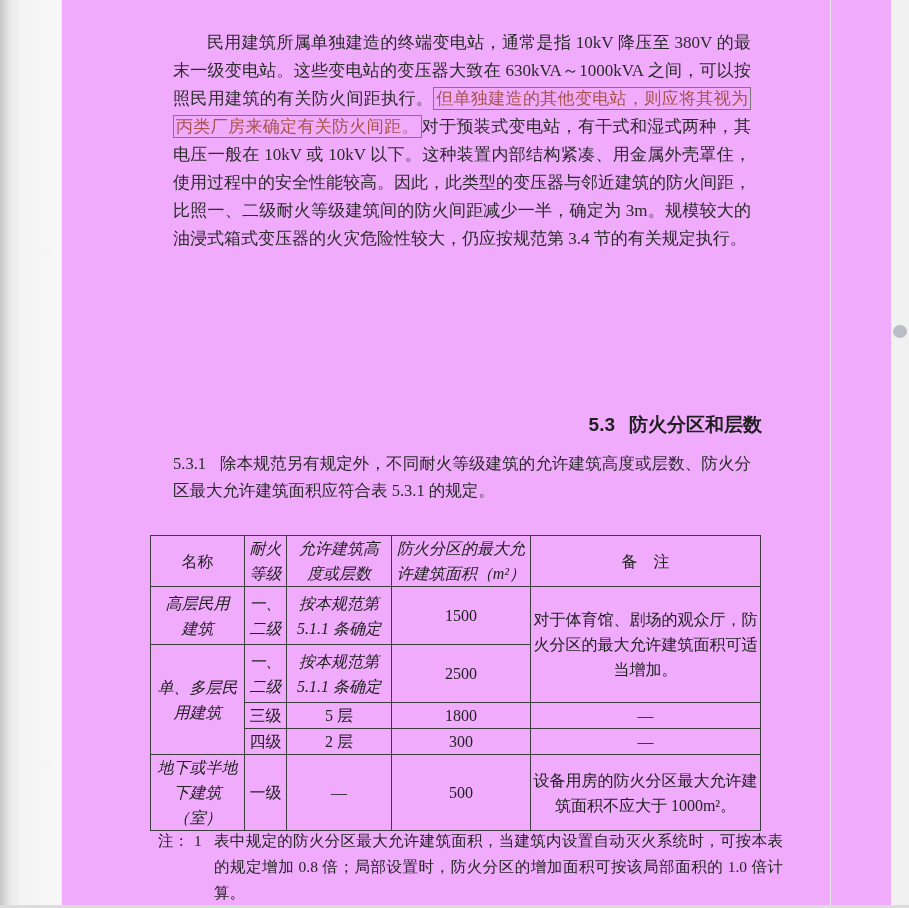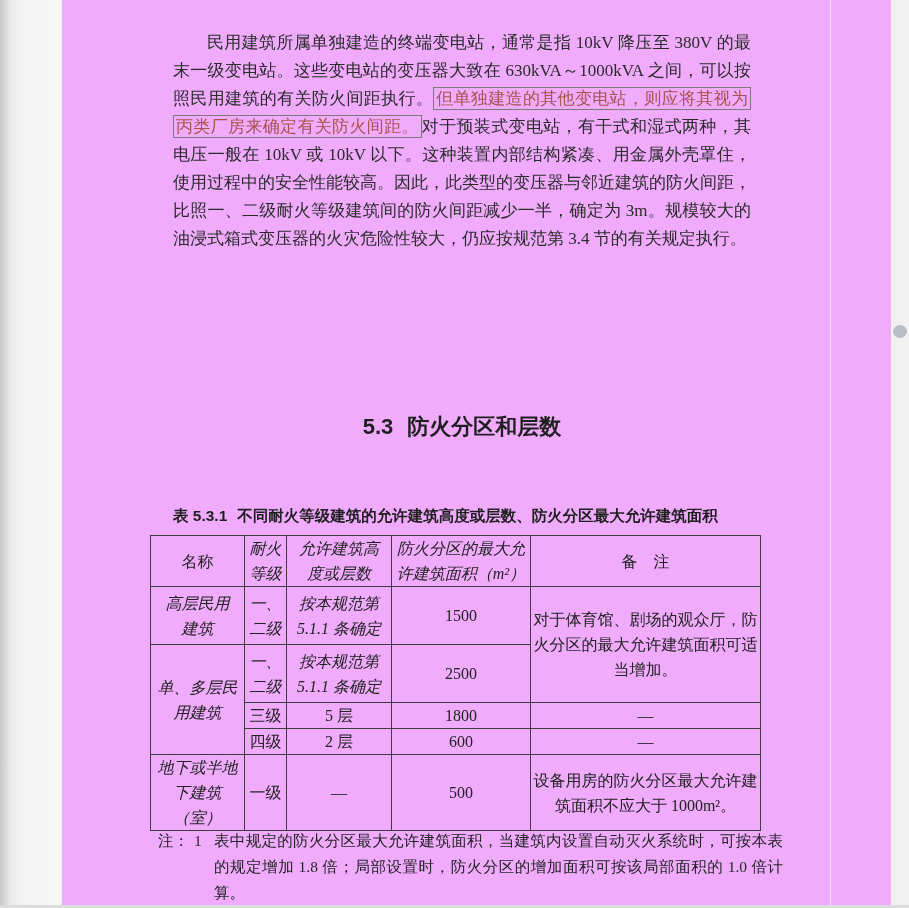--- a/index.html
+++ b/index.html
@@ -28,22 +28,22 @@
   #para1{top:12px;}
   #para2{top:246px;line-height:27px;}
   .highlight-box{
     color:#a8524c;
     border:1px solid #7a7a7a;
     padding:1px 2px;
     box-decoration-break:clone;
     -webkit-box-decoration-break:clone;
   }
   .section-heading{
-    position:absolute;top:412px;left:173px;width:578px;
-    text-align:center;font-weight:bold;font-size:22px;
+    position:absolute;top:412px;left:184px;width:578px;
+    text-align:right;font-weight:bold;font-size:19px;
     font-family:"Liberation Sans",sans-serif;color:#1f1f1f;
   }
   .clause{
     position:absolute;top:450px;left:173px;width:578px;
     font-size:16.5px;line-height:27px;text-align:justify;
   }
   .clause-num{margin-right:14px;}
   .table-caption{
     position:absolute;top:506px;left:173px;width:590px;
     font-size:15.5px;font-weight:bold;
@@ -82,22 +82,22 @@
 <div class="viewport">
 
   <div class="left-gutter"></div>
   <div class="page-edge-right"></div>
 
   <p class="para" id="para1"><span>民用建筑所属单独建造的终端变电站，通常是指 10kV 降压至 380V 的最末一级变电站。这些变电站的变压器大致在 630kVA～1000kVA 之间，可以按照民用建筑的有关防火间距执行。</span><span class="highlight-box">但单独建造的其他变电站，则应将其视为丙类厂房来确定有关防火间距。</span><span>对于预装式变电站，有干式和湿式两种，其电压一般在 10kV 或 10kV 以下。这种装置内部结构紧凑、用金属外壳罩住，使用过程中的安全性能较高。因此，此类型的变压器与邻近建筑的防火间距，比照一、二级耐火等级建筑间的防火间距减少一半，确定为 3m。规模较大的油浸式箱式变压器的火灾危险性较大，仍应按规范第 3.4 节的有关规定执行。</span></p>
 
 
   <div class="section-heading"><span class="clause-num">5.3</span><span>防火分区和层数</span></div>
 
+  <div class="clause"><span class="clause-num">5.3.1</span><span>除本规范另有规定外，不同耐火等级建筑的允许建筑高度或层数、防火分区最大允许建筑面积应符合表 5.3.1 的规定。</span></div>
 
-  <div class="table-caption"><span class="caption-label">表 5.3.1</span><span>不同耐火等级建筑的允许建筑高度或层数、防火分区最大允许建筑面积</span></div>
 
   <table class="spec">
     <colgroup>
       <col style="width:94px">
         <col style="width:42px">
         <col style="width:105px">
       <col style="width:139px">
         <col style="width:230px">
     </colgroup>
     <tbody>
@@ -132,39 +132,39 @@
       </tr>
       <tr class="rh-short">
         <td>三级</td>
         <td>5 层</td>
         <td>1800</td>
         <td>—</td>
       </tr>
       <tr class="rh-short">
         <td>四级</td>
         <td>2 层</td>
-        <td>600</td>
+        <td>300</td>
         <td>—</td>
       </tr>
       <tr class="rh-tall">
         <td class="pre">地下或半地
 下建筑（室）</td>
         <td>一级</td>
         <td>—</td>
         <td>500</td>
         <td class="remark">设备用房的防火分区最大允许建筑面积不应大于 1000m²。</td>
       </tr>
     </tbody>
   </table>
 
   <div class="notes">
     <div class="note-row">
       <span>注：</span>
       <span>1</span>
-      <span class="note-text">表中规定的防火分区最大允许建筑面积，当建筑内设置自动灭火系统时，可按本表的规定增加 1.8 倍；局部设置时，防火分区的增加面积可按该局部面积的 1.0 倍计算。</span>
+      <span class="note-text">表中规定的防火分区最大允许建筑面积，当建筑内设置自动灭火系统时，可按本表的规定增加 0.8 倍；局部设置时，防火分区的增加面积可按该局部面积的 1.0 倍计算。</span>
     </div>
     <div class="note-row">
       <span></span>
       <span>2</span>
       <span class="note-text">裙房与高层建筑主体之间设置防火墙时，裙房的防火分区可按单、多层建筑的要求确定。</span>
     </div>
   </div>
 
   <div class="scroll-track">
     <div class="scroll-dot"></div>

